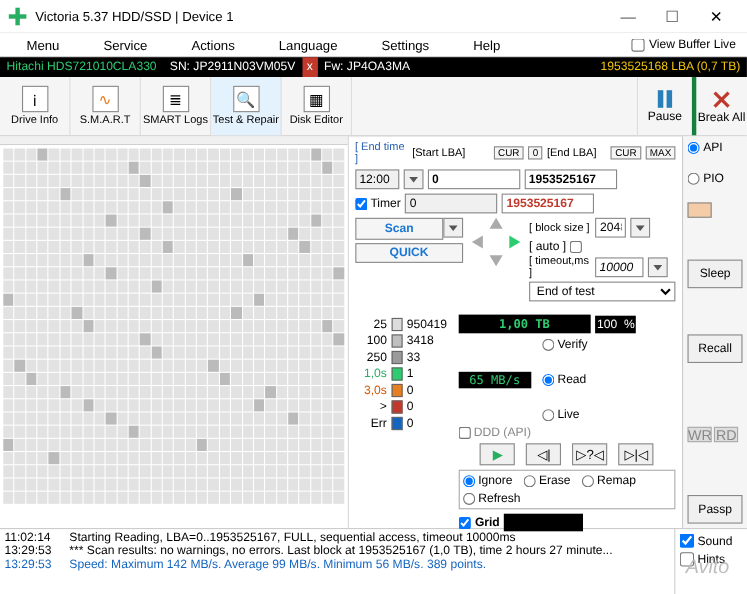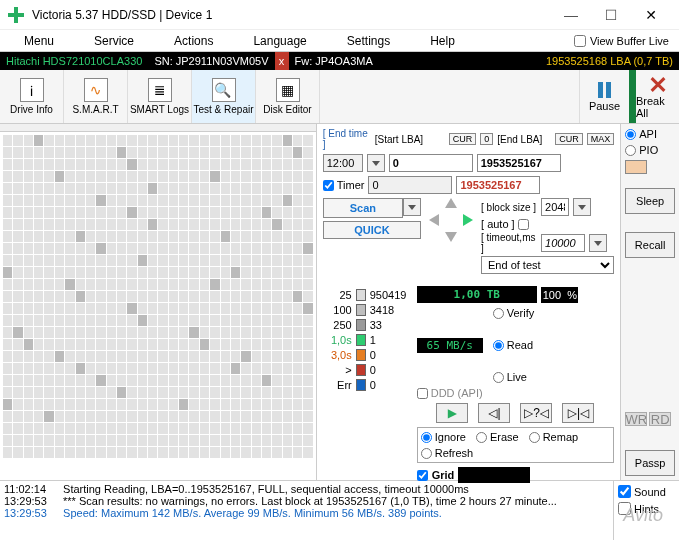--- a/index.html
+++ b/index.html
@@ -31,21 +31,21 @@
 
 .toolbar { height: 54px; background: #f5f5f5; border-bottom: 1px solid #ccc; display: flex; align-items: stretch; }
 .tbtn { width: 64px; display: flex; flex-direction: column; align-items: center; justify-content: center; border-right: 1px solid #ddd; gap: 2px; }
 .tbtn .icn { width: 24px; height: 24px; border: 1px solid #888; background: #fff; display: flex; align-items: center; justify-content: center; font-size: 14px; }
 .tbtn.active { background: #e3f2fd; }
 .tbtn .lbl { font-size: 10px; }
 .toolbar .gap { flex: 1; }
 .pausebtn { width: 50px; border-left: 1px solid #ddd; display: flex; flex-direction: column; align-items: center; justify-content: center; gap: 2px; }
 .pausebtn .bars { display: flex; gap: 3px; }
 .pausebtn .bars span { width: 5px; height: 16px; background: #2980b9; }
-.breakbtn { width: 50px; border-left: 7px solid #15803d; display: flex; flex-direction: column; align-items: center; justify-content: center; gap: 2px; }
+.breakbtn { width: 50px; border-left: 4px solid #15803d; display: flex; flex-direction: column; align-items: center; justify-content: center; gap: 2px; }
 .breakbtn .x { width: 18px; height: 18px; position: relative; }
 .breakbtn .x::before, .breakbtn .x::after { content: ""; position: absolute; width: 18px; height: 3px; background: #c0392b; top: 8px; left: 0; }
 .breakbtn .x::before { transform: rotate(45deg); }
 .breakbtn .x::after { transform: rotate(-45deg); }
 
 .main { display: flex; height: calc(540px - 30px - 22px - 18px - 54px - 60px); }
 
 .mapcol { width: 350px; border-right: 1px solid #ccc; }
 .mapbar { height: 8px; background: #f0f0f0; border-bottom: 1px solid #ccc; }
 .mapgrid { height: calc(100% - 8px); display: grid; grid-template-columns: repeat(30, 1fr); grid-auto-rows: 11px; gap: 1px; padding: 3px; background: #fff; }
@@ -77,21 +77,21 @@
 .pct { background: #000; width: 37px; color: #fff; text-align: center; padding: 2px; }
 .mbs { background: #000; width: 66px; color: #2ecc71; text-align: center; padding: 1px; font-family: monospace; font-size: 11px; }
 .radio { display: flex; align-items: center; gap: 3px; }
 .radio input { width: 11px; height: 11px; }
 .tctrl { display: flex; gap: 10px; justify-content: center; }
 .tbtn2 { width: 32px; height: 20px; border: 1px solid #888; background: #f0f0f0; display: flex; align-items: center; justify-content: center; font-size: 12px; }
 .play { color: #27ae60; }
 .gridck { display: flex; align-items: center; gap: 4px; }
 .timerbox { background: #000; width: 72px; height: 16px; }
 
-.rightcol { width: 64px; background: #f5f5f5; border-left: 1px solid #ccc; padding: 4px; display: flex; flex-direction: column; gap: 4px; }
+.rightcol { width: 64px; background: #f5f5f5; border-left: 1px solid #ccc; padding: 4px; display: flex; flex-direction: column; gap: 16px; }
 .rightcol .radio { font-size: 11px; }
 .rBtn { border: 1px solid #888; background: #f0f0f0; padding: 6px 2px; text-align: center; font-size: 11px; }
 .chip { border: 1px solid #aaa; background: #ddd; width: 22px; height: 14px; font-size: 13px; display: flex; align-items: center; justify-content: center; color: #888; }
 .chips { display: flex; gap: 2px; }
 .colorbox { width: 22px; height: 14px; border: 1px solid #888; background: #f4cda8; }
 
 .log { height: 60px; border-top: 1px solid #ccc; background: #fff; display: flex; }
 .loglines { flex: 1; padding: 2px 4px; font-size: 11px; overflow: hidden; }
 .logline { white-space: nowrap; }
 .logline .ts { display: inline-block; width: 56px; }

